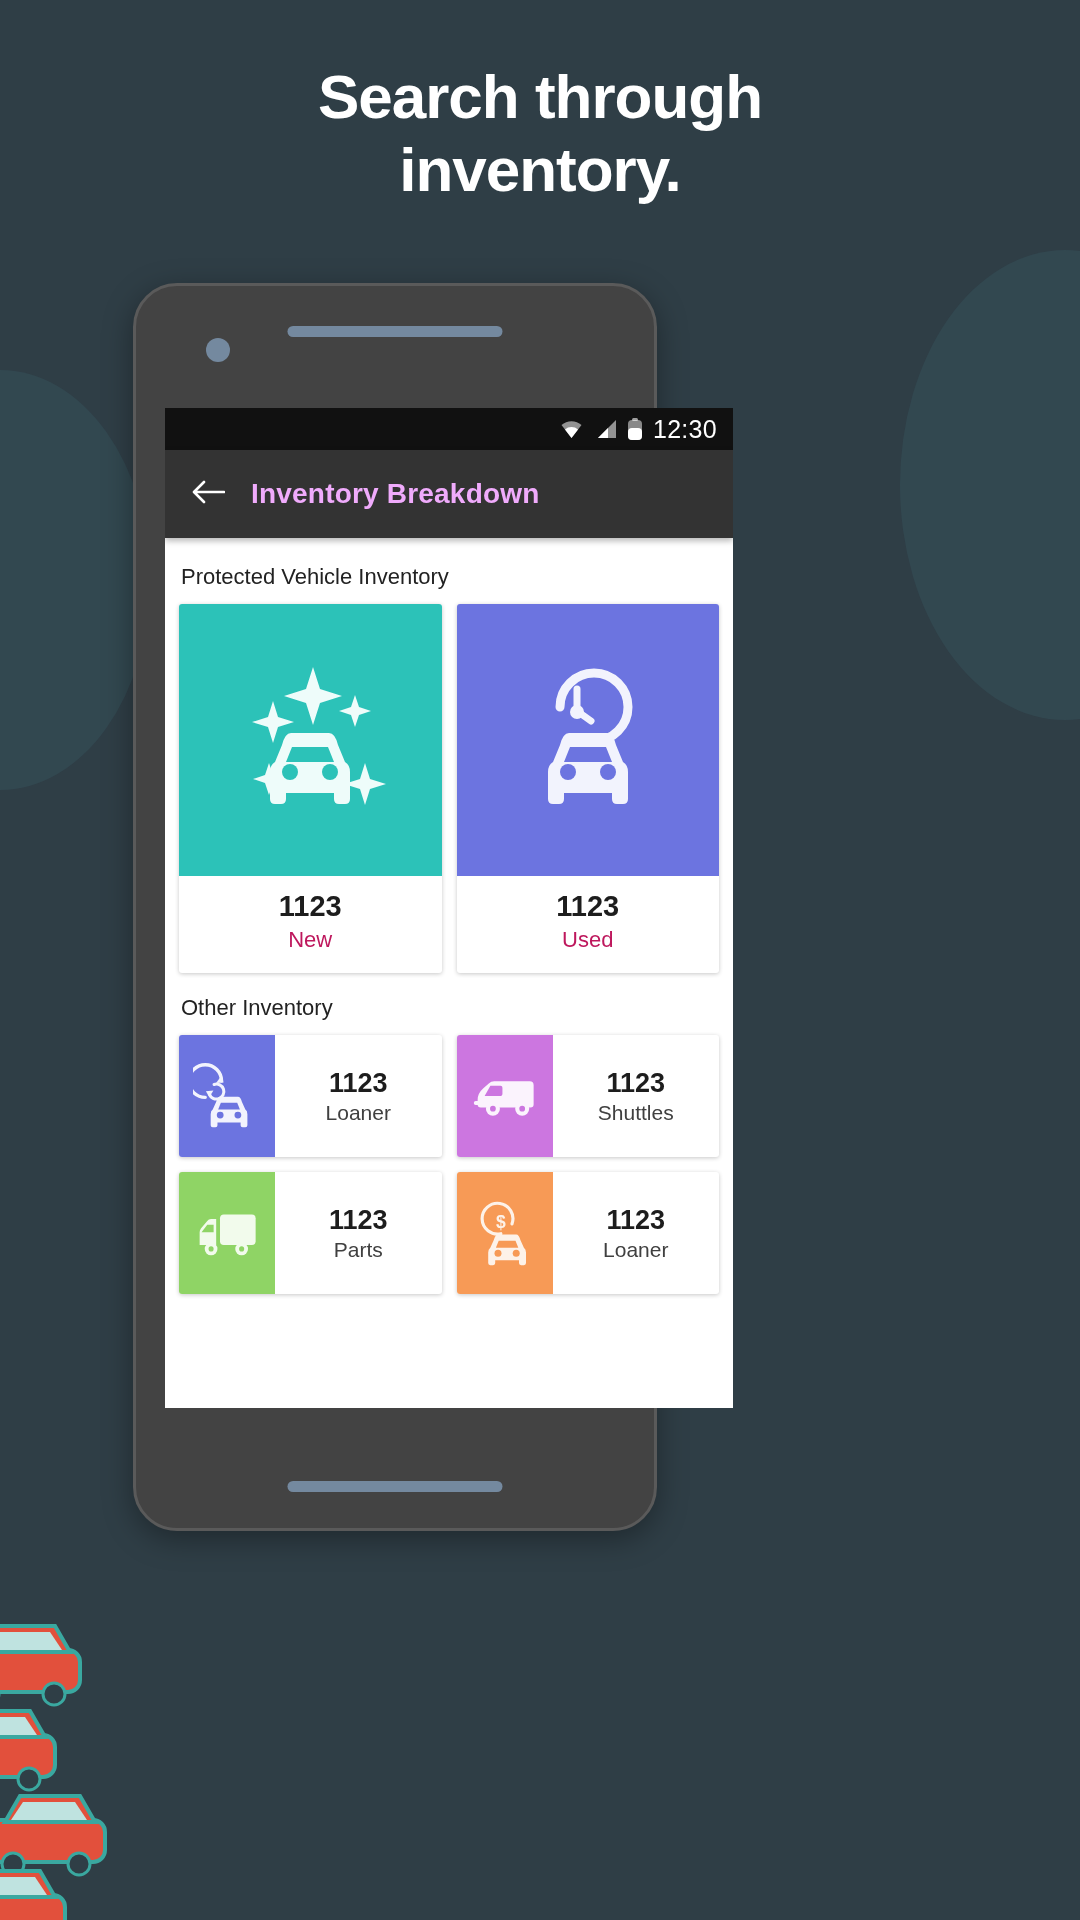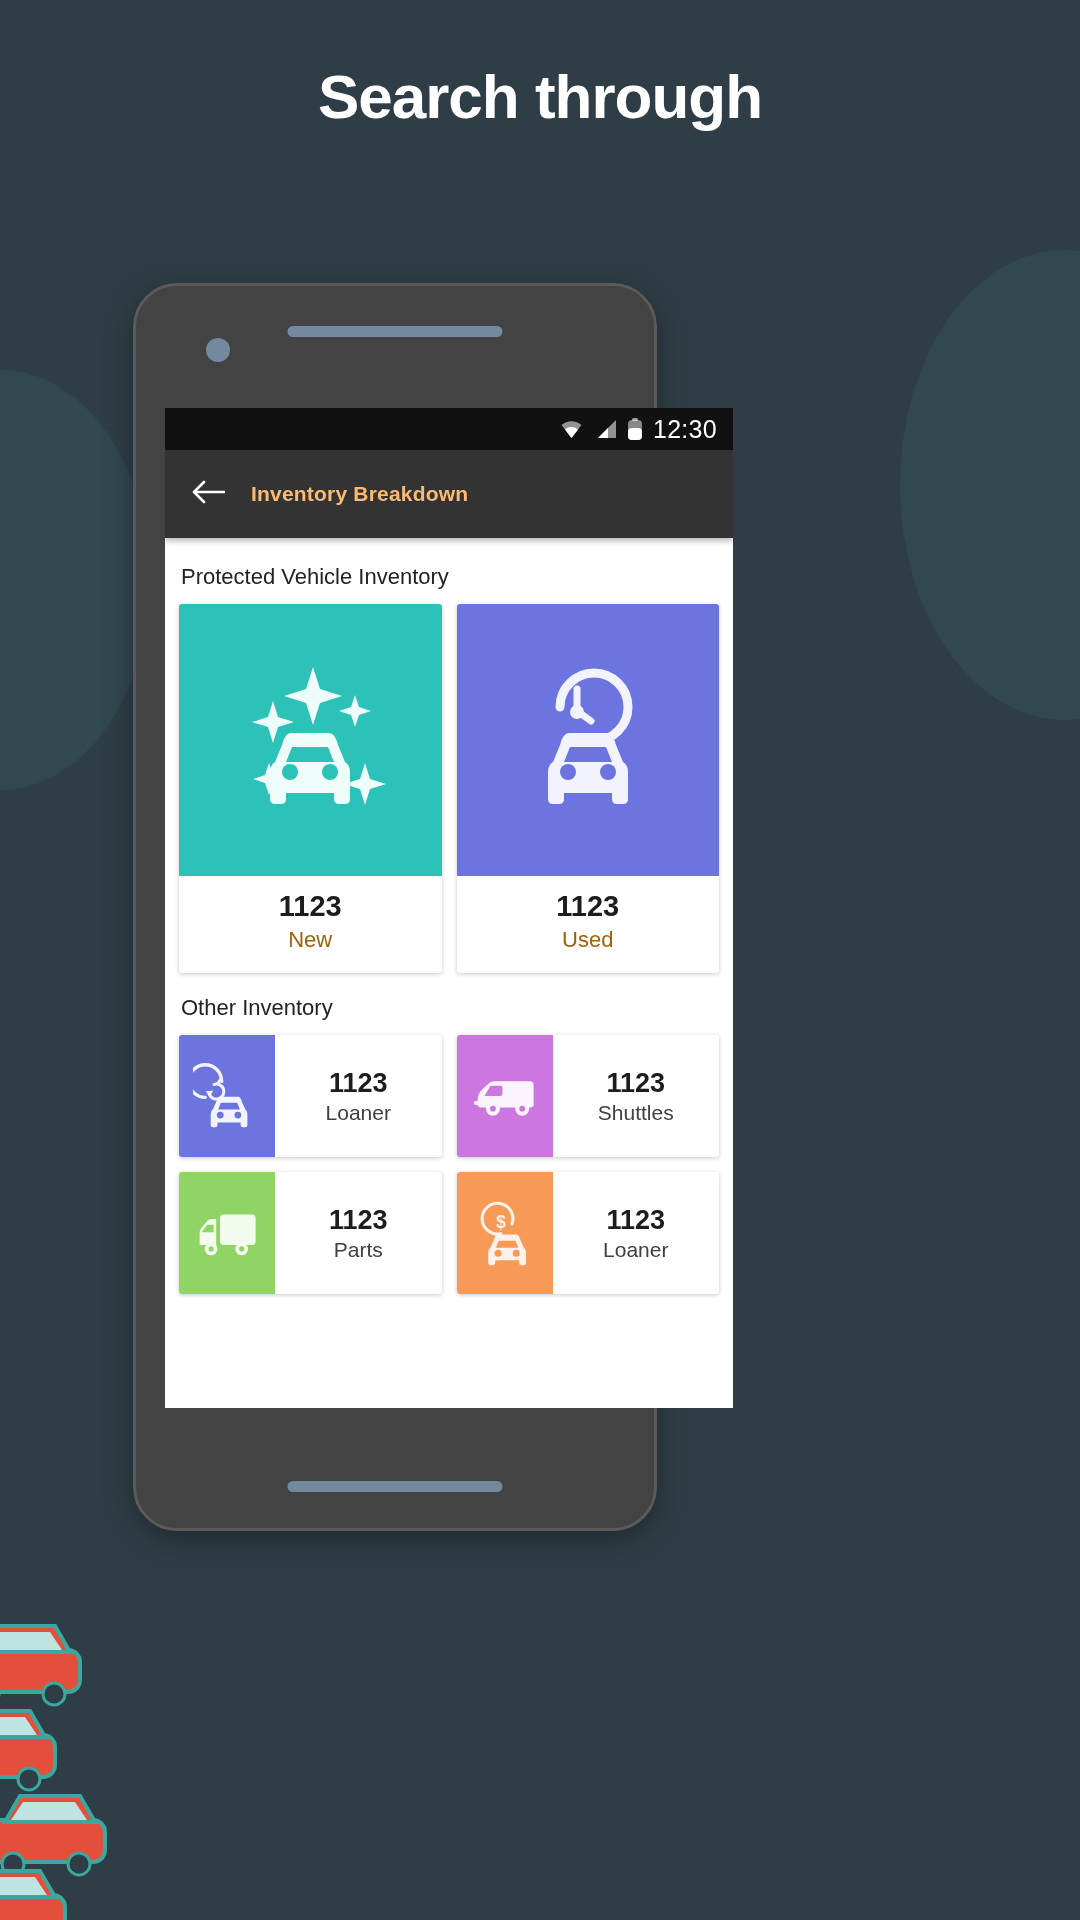--- a/index.html
+++ b/index.html
@@ -62,41 +62,41 @@
   .sb-time { color:#fff; font-size:25px; letter-spacing:.3px; }
   .icon-wifi { width:25px; height:20px; position:relative; }
   .icon-wifi svg, .icon-signal svg, .icon-batt svg { display:block; }
 
   .appbar {
     height:88px; background:#333333;
     display:flex; align-items:center; padding-left:26px; gap:26px;
     box-shadow:0 3px 6px rgba(0,0,0,.28);
     position:relative; z-index:5;
   }
-  .appbar-title { color:#fdba74; font-size:21px; font-weight:bold; letter-spacing:.2px; }
+  .appbar-title { color:#f0abfc; font-size:28px; font-weight:bold; letter-spacing:.2px; }
 
   .content { padding:0 14px; background:#fff; height:870px; }
 
   .section-title {
     font-size:22px; font-weight:normal; color:#222;
     padding:26px 2px 14px 2px;
   }
   .section-title.second { padding-top:22px; }
 
   
   .big-row { display:flex; gap:15px; }
   .big-card {
     flex:1; background:#fff; border-radius:3px;
     box-shadow:0 1px 4px rgba(0,0,0,.22);
     overflow:hidden;
   }
   .big-art { height:272px; display:flex; align-items:center; justify-content:center; }
   .big-meta { padding:14px 0 20px 0; text-align:center; }
   .big-count { font-size:29px; font-weight:bold; color:#1d1d1d; }
-  .big-label { font-size:22px; color:#a16207; margin-top:4px; }
+  .big-label { font-size:22px; color:#be185d; margin-top:4px; }
 
   
   .small-row { display:flex; gap:15px; margin-bottom:15px; }
   .small-card {
     flex:1; display:flex; background:#fff; border-radius:3px;
     box-shadow:0 1px 4px rgba(0,0,0,.22); overflow:hidden;
     height:122px;
   }
   .small-art { width:96px; display:flex; align-items:center; justify-content:center; flex:none; }
   .small-meta { flex:1; display:flex; flex-direction:column;
@@ -138,20 +138,21 @@
       <path d="M30 42 L45 16 L105 16 L120 42 Z" fill="#e2503c"></path>
       <path d="M36 40 L48 22 L100 22 L112 40 Z" fill="#bfe3e0" stroke="none"></path>
       <circle cx="38" cy="84" r="11" fill="#2f3e46" stroke="#3aa8a0" stroke-width="3"></circle>
       <circle cx="104" cy="84" r="11" fill="#2f3e46" stroke="#3aa8a0" stroke-width="3"></circle>
     </g>
   </g>
 </svg>
 
 <div class="headline">
   <div>Search through</div>
+  <div>inventory.</div>
 </div>
 
 <div class="phone">
   <div class="speaker"></div>
   <div class="camera"></div>
   <div class="home-bar"></div>
 
   <div class="screen">
 
     <div class="statusbar">

